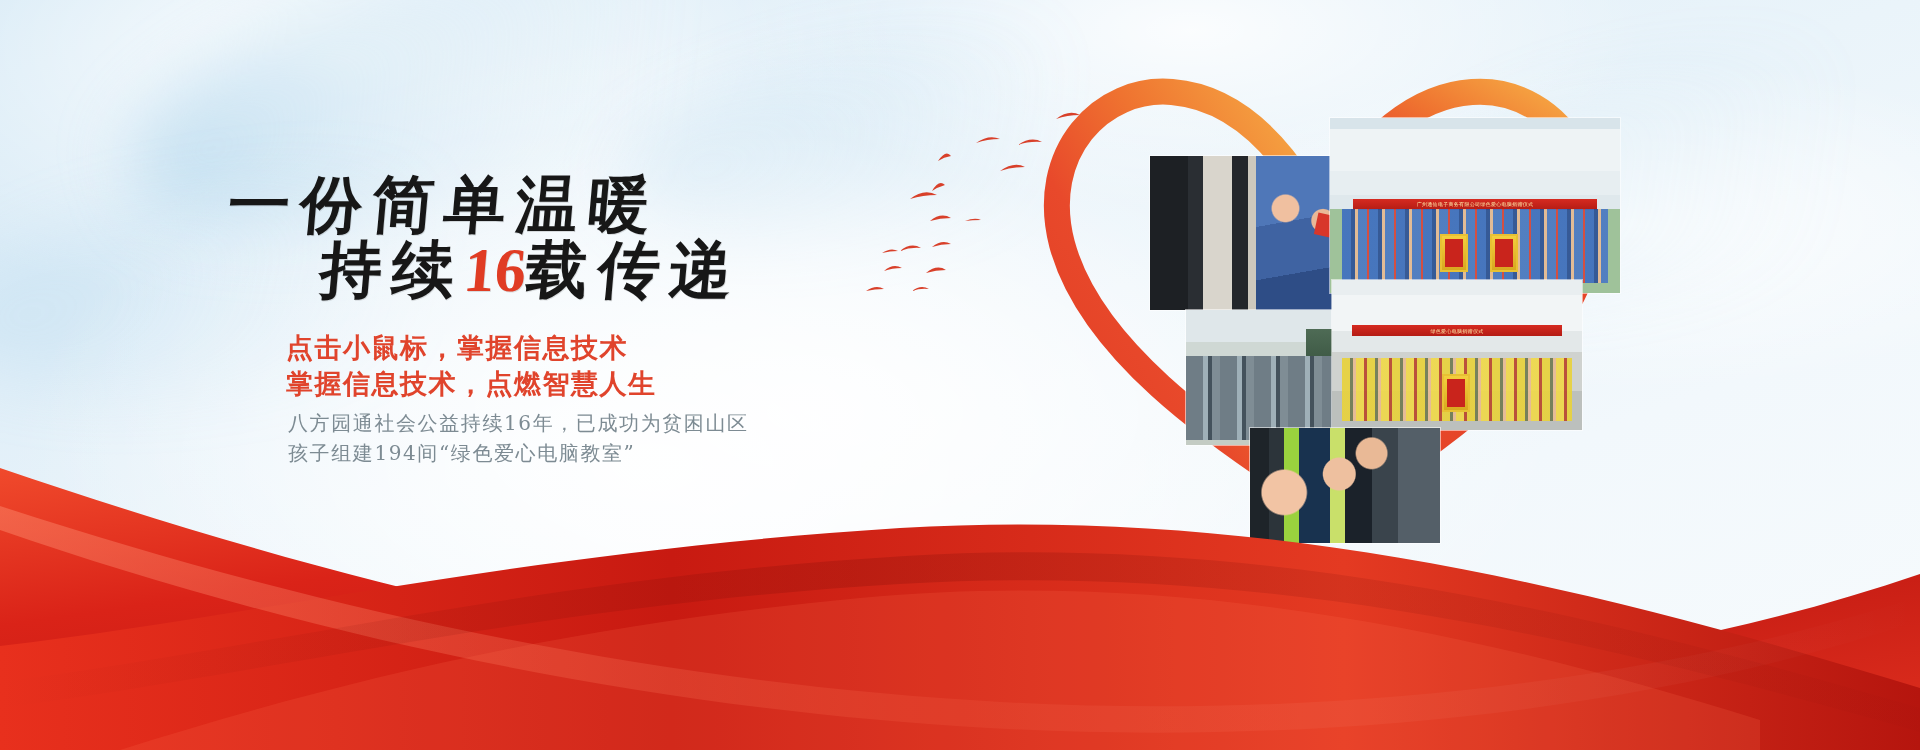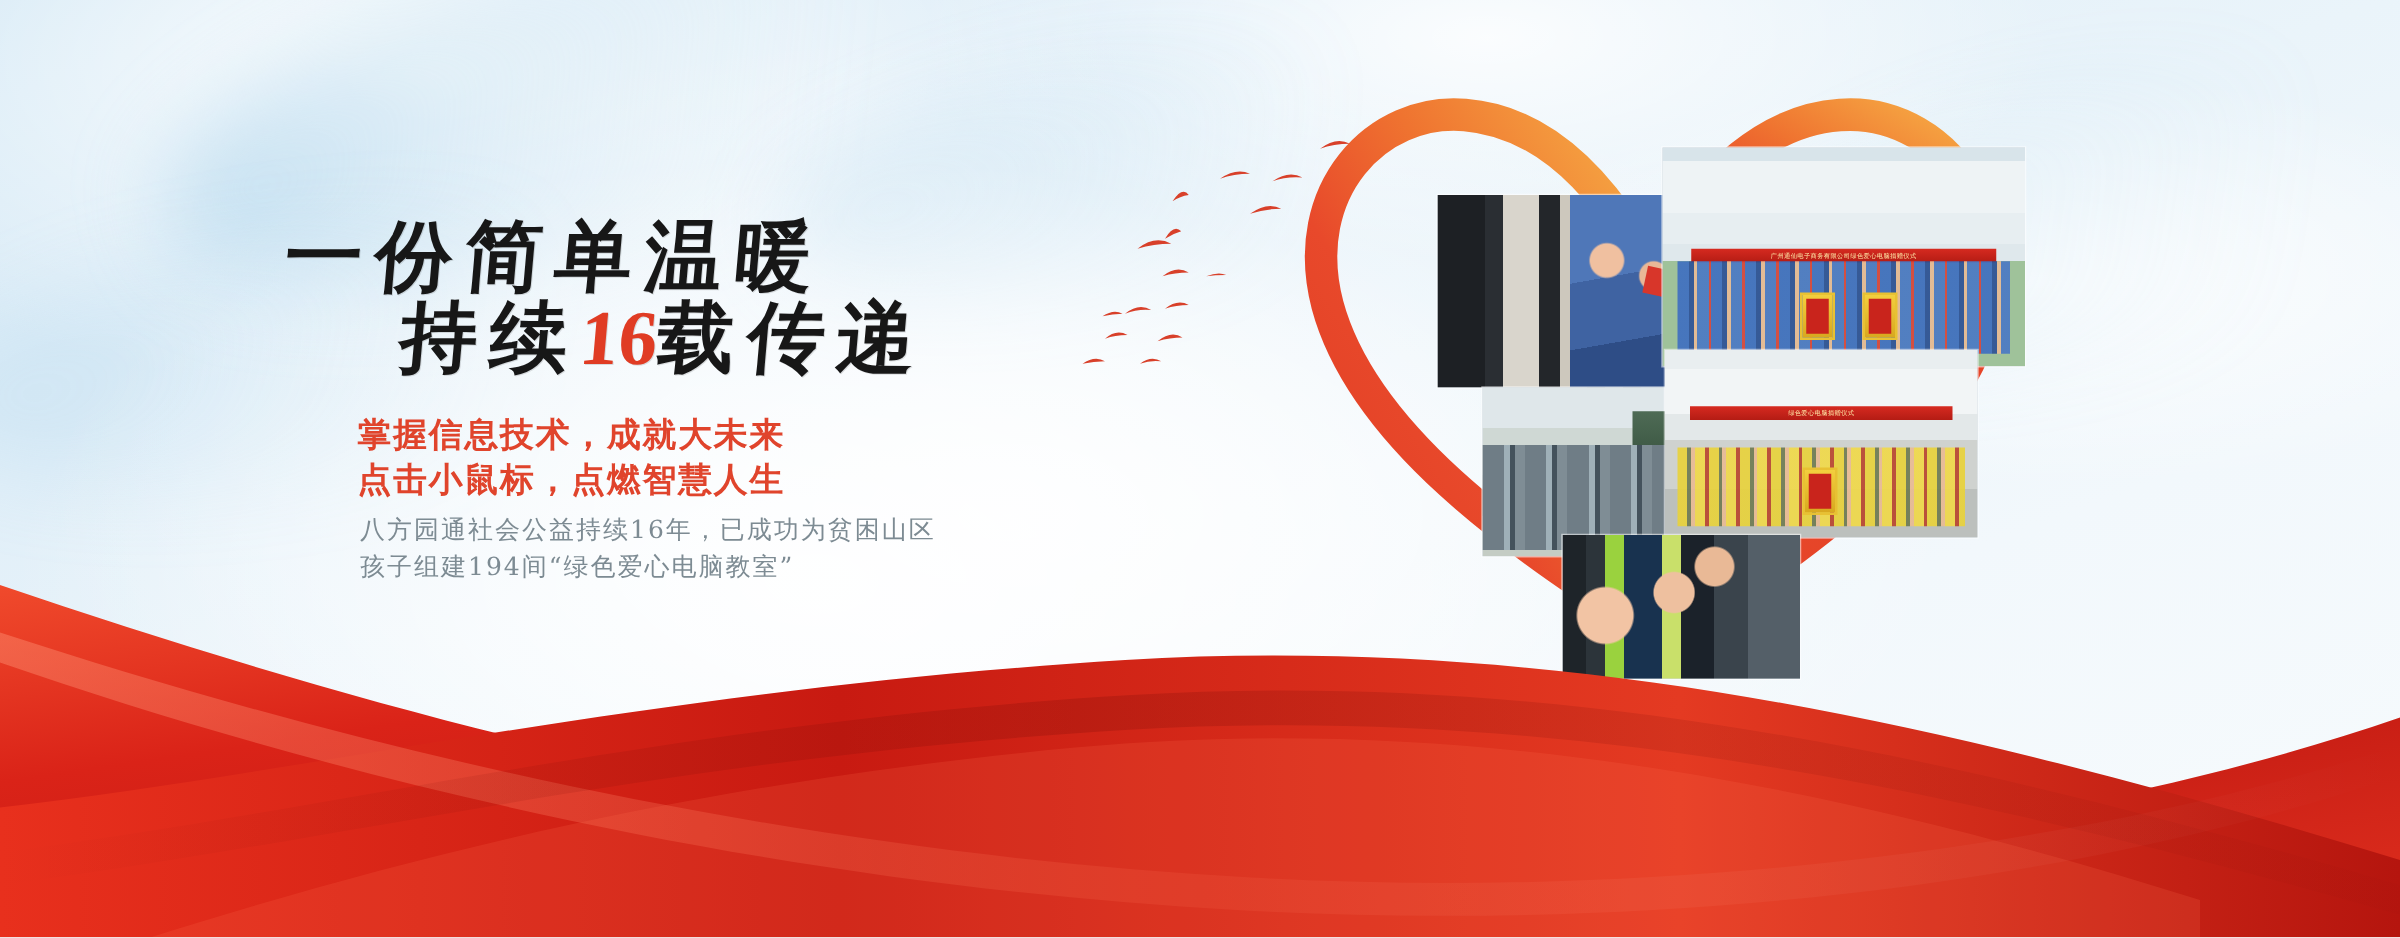--- a/index.html
+++ b/index.html
@@ -299,22 +299,22 @@
     </div>
   </div>
 
   <div class="text-block">
     <div class="headline headline-1">一份简单温暖</div>
 
     <div class="headline headline-2">
       <span>持续</span><span class="num">16</span><span>载传递</span>
     </div>
 
-    <div class="subhead subhead-1">掌握信息技术，成就大未来</div>
-    <div class="subhead subhead-2">点击小鼠标，点燃智慧人生</div>
+    <div class="subhead subhead-1">点击小鼠标，掌握信息技术</div>
+    <div class="subhead subhead-2">掌握信息技术，点燃智慧人生</div>
 
     <div class="body-line body-1">八方园通社会公益持续16年，已成功为贫困山区</div>
     <div class="body-line body-2">孩子组建194间“绿色爱心电脑教室”</div>
   </div>
 
   <div class="waves">
     <svg viewBox="0 0 1920 330" preserveAspectRatio="none">
       <defs>
         <linearGradient id="silkA" x1="0" y1="0" x2="1" y2="1">
           <stop offset="0%" stop-color="#f04a2c"></stop>

